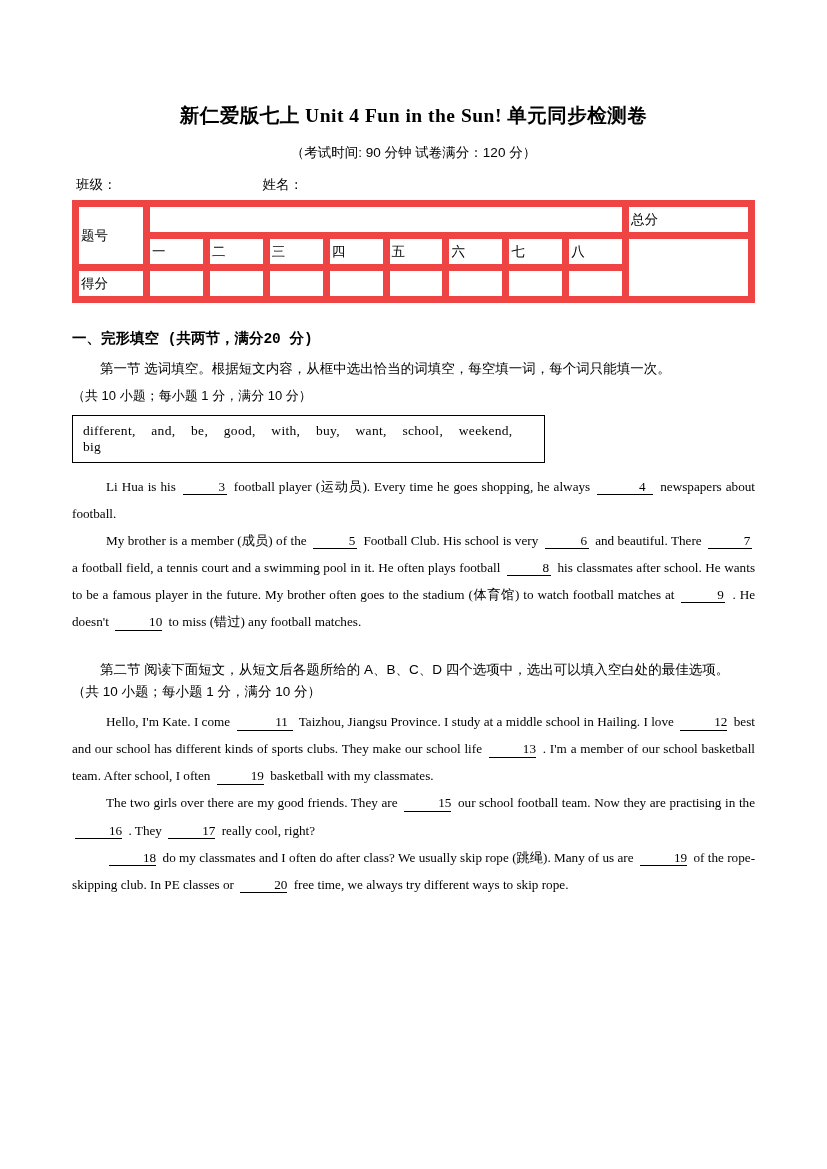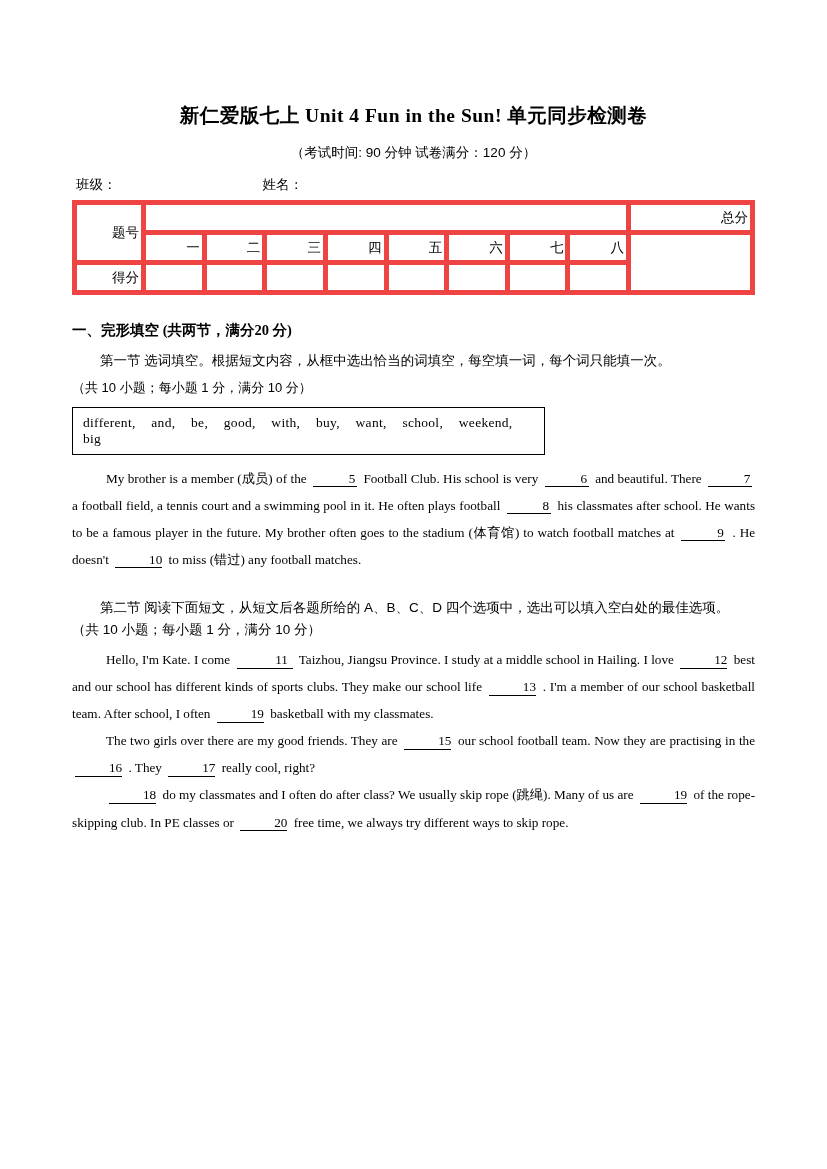--- a/index.html
+++ b/index.html
@@ -54,33 +54,33 @@
   .fields-row .field-name { margin-left: 110px; }
 
   table.score-table {
     border-collapse: collapse;
     width: 100%;
     table-layout: fixed;
     font-size: 13.5px;
     font-family: "Liberation Sans", sans-serif;
   }
   table.score-table td {
-    border: 5px solid #ef4444;
-    text-align: right;
+    border: 7px solid #ef4444;
+    text-align: left;
     height: 23px;
     padding: 1px 2px;
   }
   td.label-cell { width: 60px; }
   td.total-cell { width: 115px; }
 
   .section-heading {
     font-weight: bold;
     font-size: 14.5px;
     margin: 26px 0 10px 0;
-    font-family: Liberation Serif, serif;
+    font-family: Liberation Mono, monospace;
   }
   .sub-heading {
     font-size: 13.5px;
     margin: 8px 0 6px 0;
     text-indent: 28px;
     font-family: "Liberation Sans", sans-serif;
     line-height: 1.6;
   }
   .plain-line {
     font-size: 13px;
@@ -175,20 +175,27 @@
     <span>good,</span>
     <span>with,</span>
     <span>buy,</span>
     <span>want,</span>
     <span>school,</span>
     <span>weekend,</span>
     <span>big</span>
   </div>
 
 
+  <p class="body-text indent">
+    <span>Li Hua is his</span>
+    <span class="blank">3</span>
+    <span>football player (运动员). Every time he goes shopping, he always</span>
+    <span class="blank w-wide">4</span>
+    <span>newspapers about football.</span>
+  </p>
 
   <p class="body-text indent">
     <span>My brother is a member (成员) of the</span>
     <span class="blank">5</span>
     <span>Football Club. His school is very</span>
     <span class="blank">6</span>
     <span>and beautiful. There</span>
     <span class="blank">7</span>
     <span>a football field, a tennis court and a swimming pool in it. He often plays football</span>
     <span class="blank">8</span>

